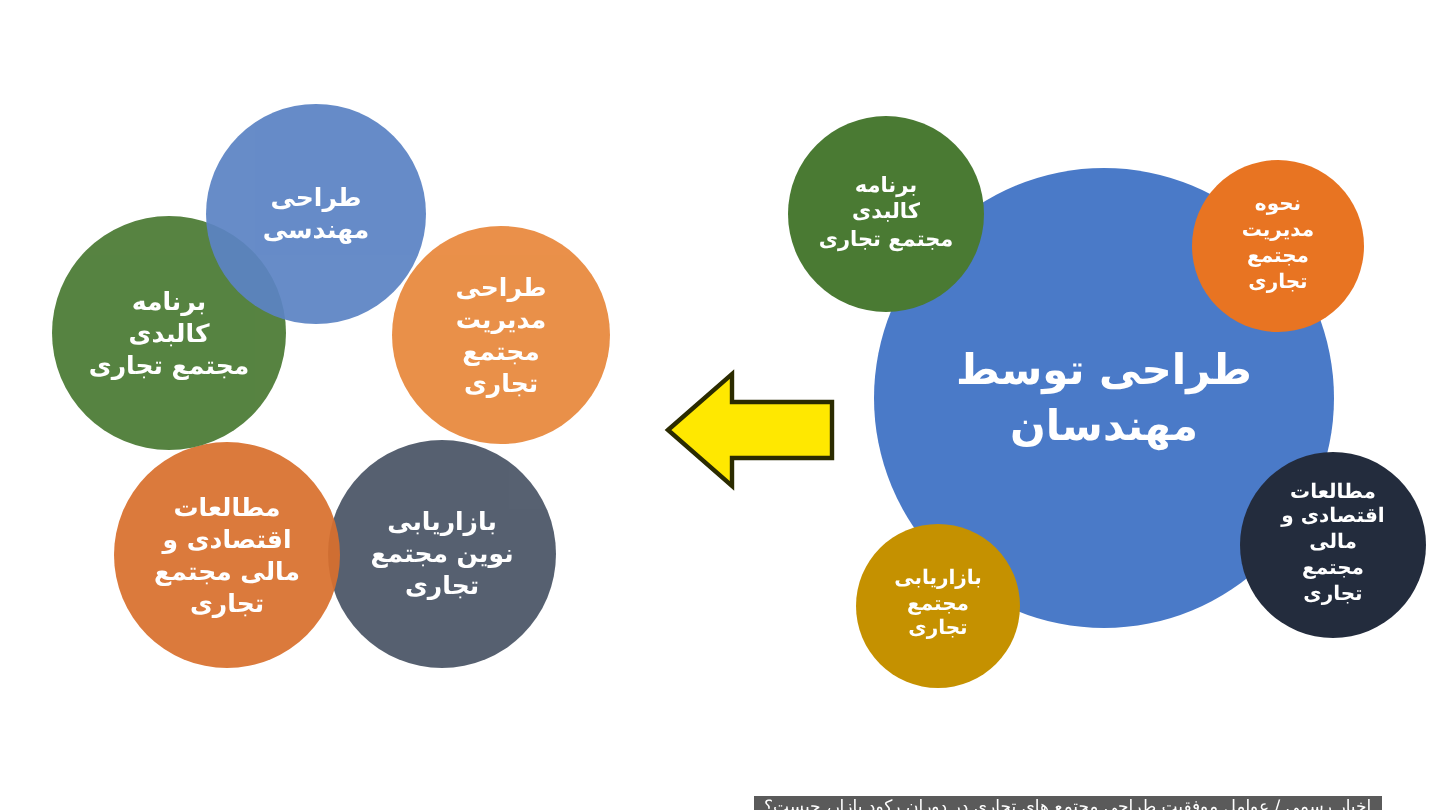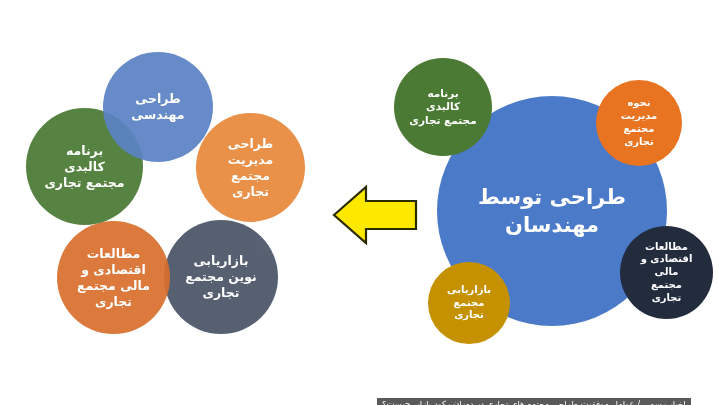--- a/index.html
+++ b/index.html
@@ -48,21 +48,21 @@
   
   #arrow {
     position: absolute;
     left: 332px; top: 183px;
     width: 86px; height: 64px;
     z-index: 7;
   }
 
   
   #right-main-blue {
-    left: 437px; top: 96px; width: 230px; height: 230px;
+    left: 437px; top: 84px; width: 230px; height: 230px;
     background:#4a7ac8; font-size: 21px; z-index: 2; line-height: 1.35;
   }
   #right-green  { left: 394px; top: 58px;  width: 98px;  height: 98px; background:#4a7a33; font-size: 10.5px; z-index: 5; }
   #right-orange { left: 596px; top: 80px;  width: 86px;  height: 86px; background:#e87422; font-size: 10px;  z-index: 5; justify-content: flex-end; }
   #right-navy   { left: 620px; top: 226px; width: 93px;  height: 93px; background:#232c3d; font-size: 10px;  z-index: 5; }
   #right-gold   { left: 428px; top: 262px; width: 82px;  height: 82px; background:#c59100; font-size: 10px;  z-index: 5; }
 
   
   #caption-bar {
     position: absolute;

